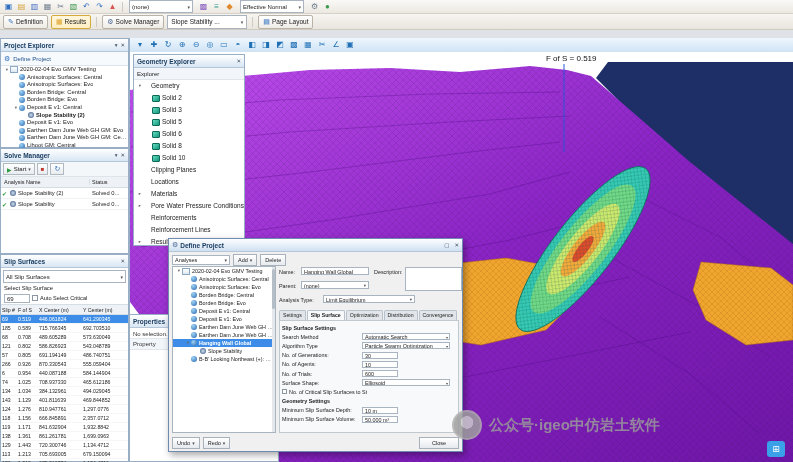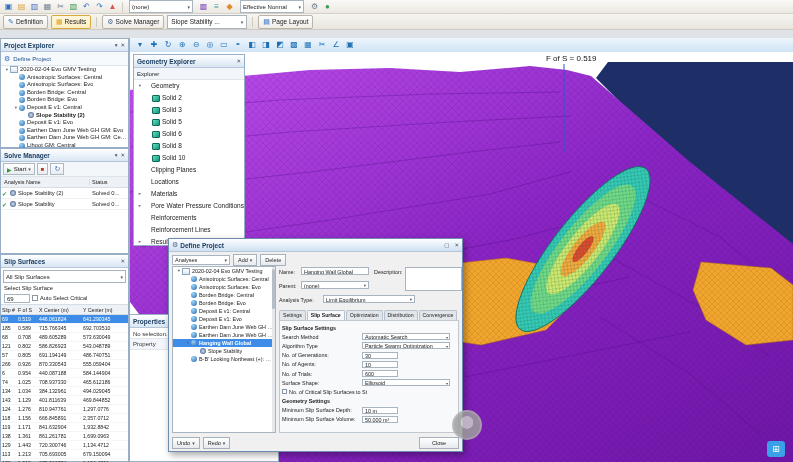--- a/index.html
+++ b/index.html
@@ -835,16 +835,17 @@
       </span>
       <span class="spacer"></span>
       <span class="dbtn" style="width:30px;justify-content:center">
         <span>Close</span>
       </span>
     </div>
   </div>
 
   <div id="wm">
     <span id="wm-logo"></span>
+    <span>公众号·igeo中仿岩土软件</span>
   </div>
   <div id="corner-icon">⊞</div>
 
 </div>
 
 </body></html>

